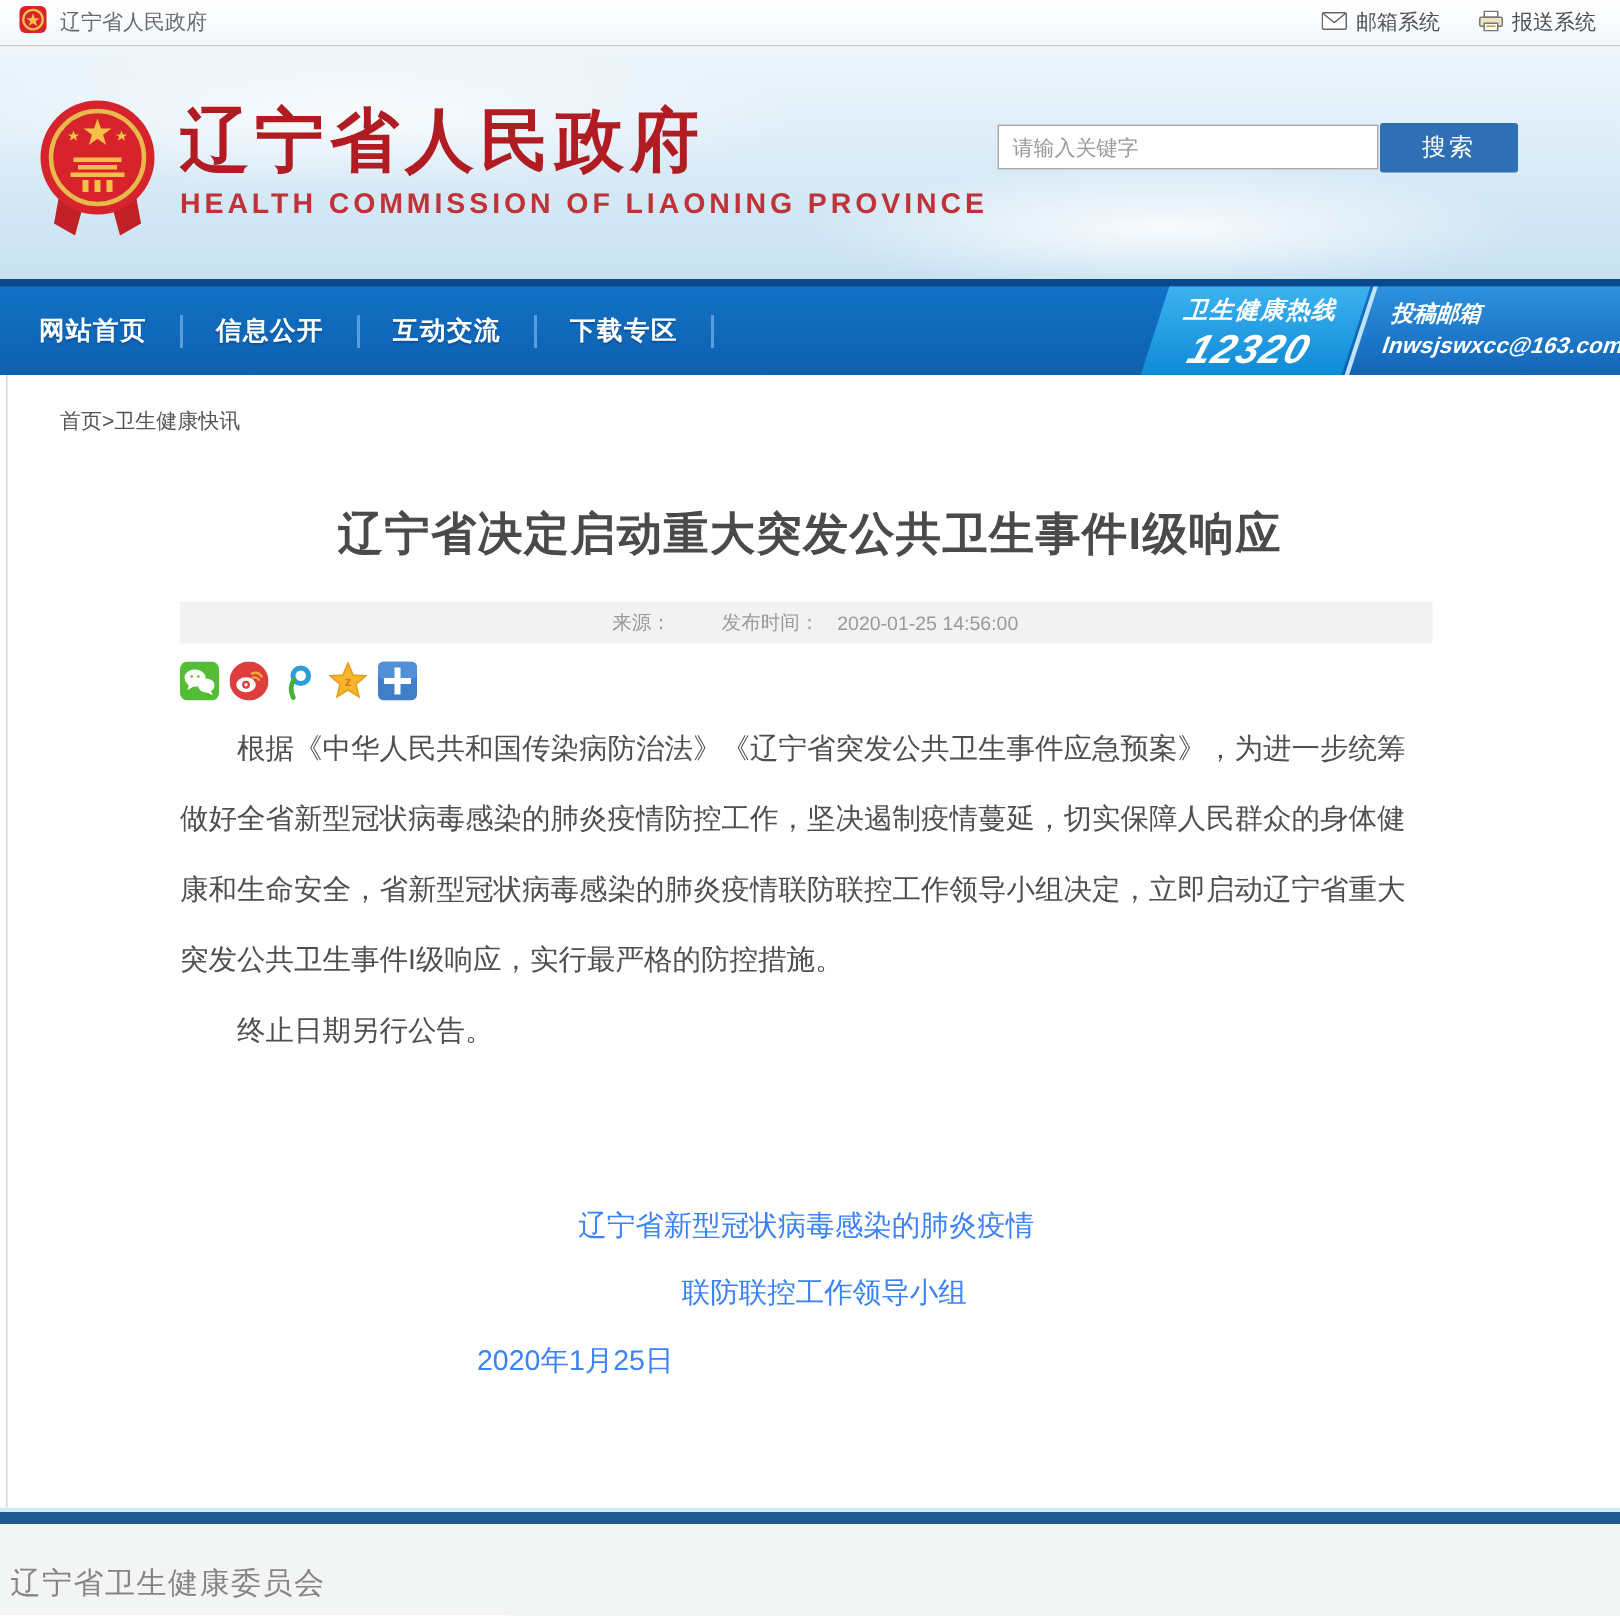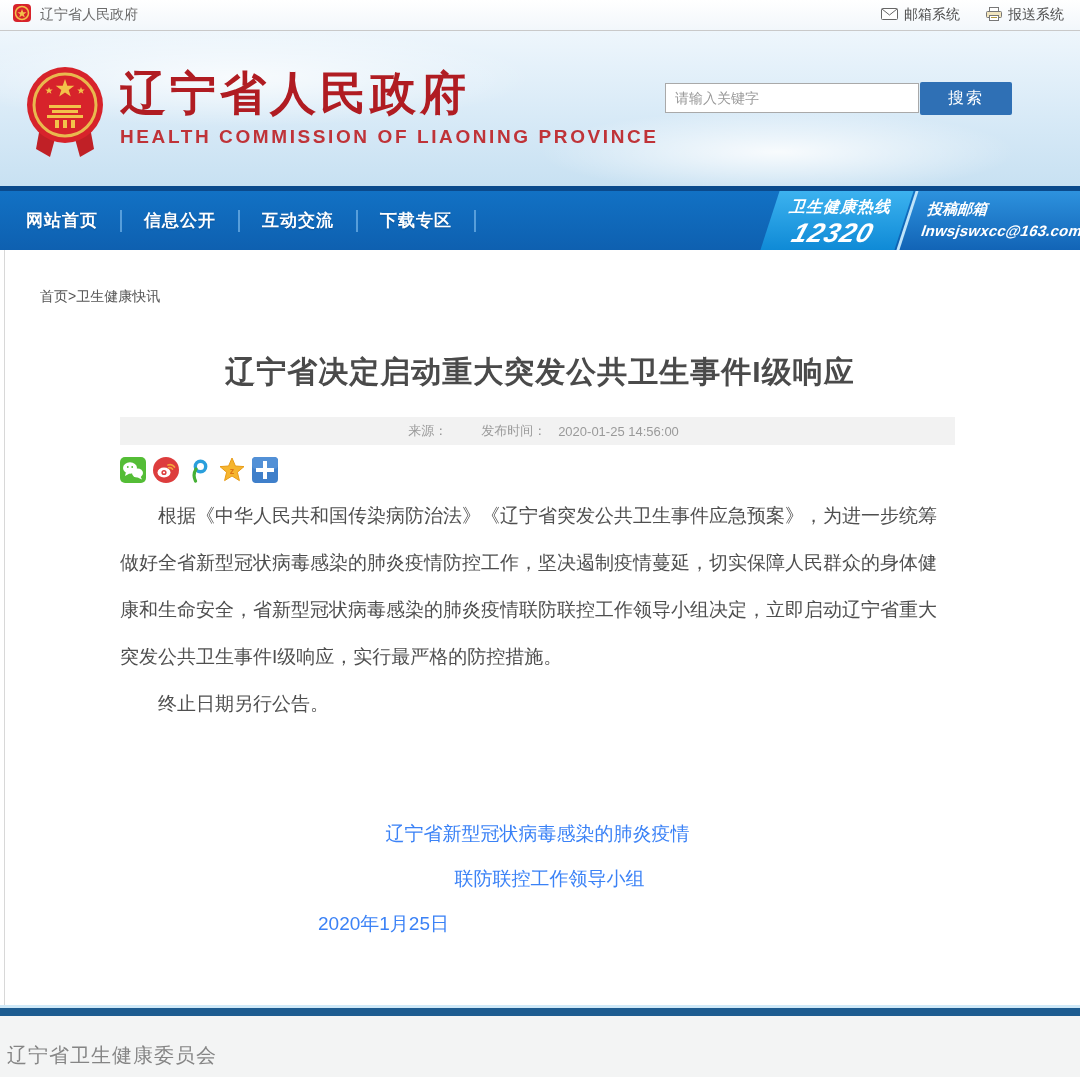--- a/index.html
+++ b/index.html
@@ -49,21 +49,21 @@
   .mail-panel { position:absolute; left:906px; top:5px; width:196px; height:59px;
                 background:linear-gradient(180deg,#2d92de 0%,#1264b6 100%);
                 border-left:3px solid #bfe4fa; transform:skewX(-18deg);
                 color:#fff; padding:9px 0 0 16px; }
   .mail-label { font-size:15px; font-weight:bold; }
   .mail-address { font-size:15px; font-weight:bold; margin-top:3px; letter-spacing:.2px; }
 
   
   .content { position:relative; height:755px; background:#fff; overflow:hidden; }
   .content-edge { position:absolute; left:4px; top:0; width:1px; height:755px; background:#d8d8d8; }
-  .breadcrumb { padding:22px 0 0 40px; font-size:14px; color:#555;margin-top:16px; }
+  .breadcrumb { padding:22px 0 0 40px; font-size:14px; color:#555; }
   .article-title { margin-top:46px; text-align:center; font-size:30px; font-weight:600; color:#4a4a4a;
                    letter-spacing:1px; }
   .meta-bar { margin:24px 0 0 120px; width:835px; height:28px; background:#f2f2f2;
               display:flex; align-items:center; justify-content:center; font-size:13px; color:#9a9a9a; }
   .meta-bar .src { margin-right:34px;margin-left:12px; }
   .meta-bar .pub { margin-right:12px; }
   .share-row { margin:11px 0 0 120px; display:flex; gap:7px; align-items:center; height:27px; }
   .share-row .sicon { width:26px; height:26px; cursor:pointer; display:block; }
   .article-body { margin:9px 0 0 120px; width:835px; font-size:19px; color:#4f4f4f; line-height:47px; }
   .article-body p { text-indent:2em; }

